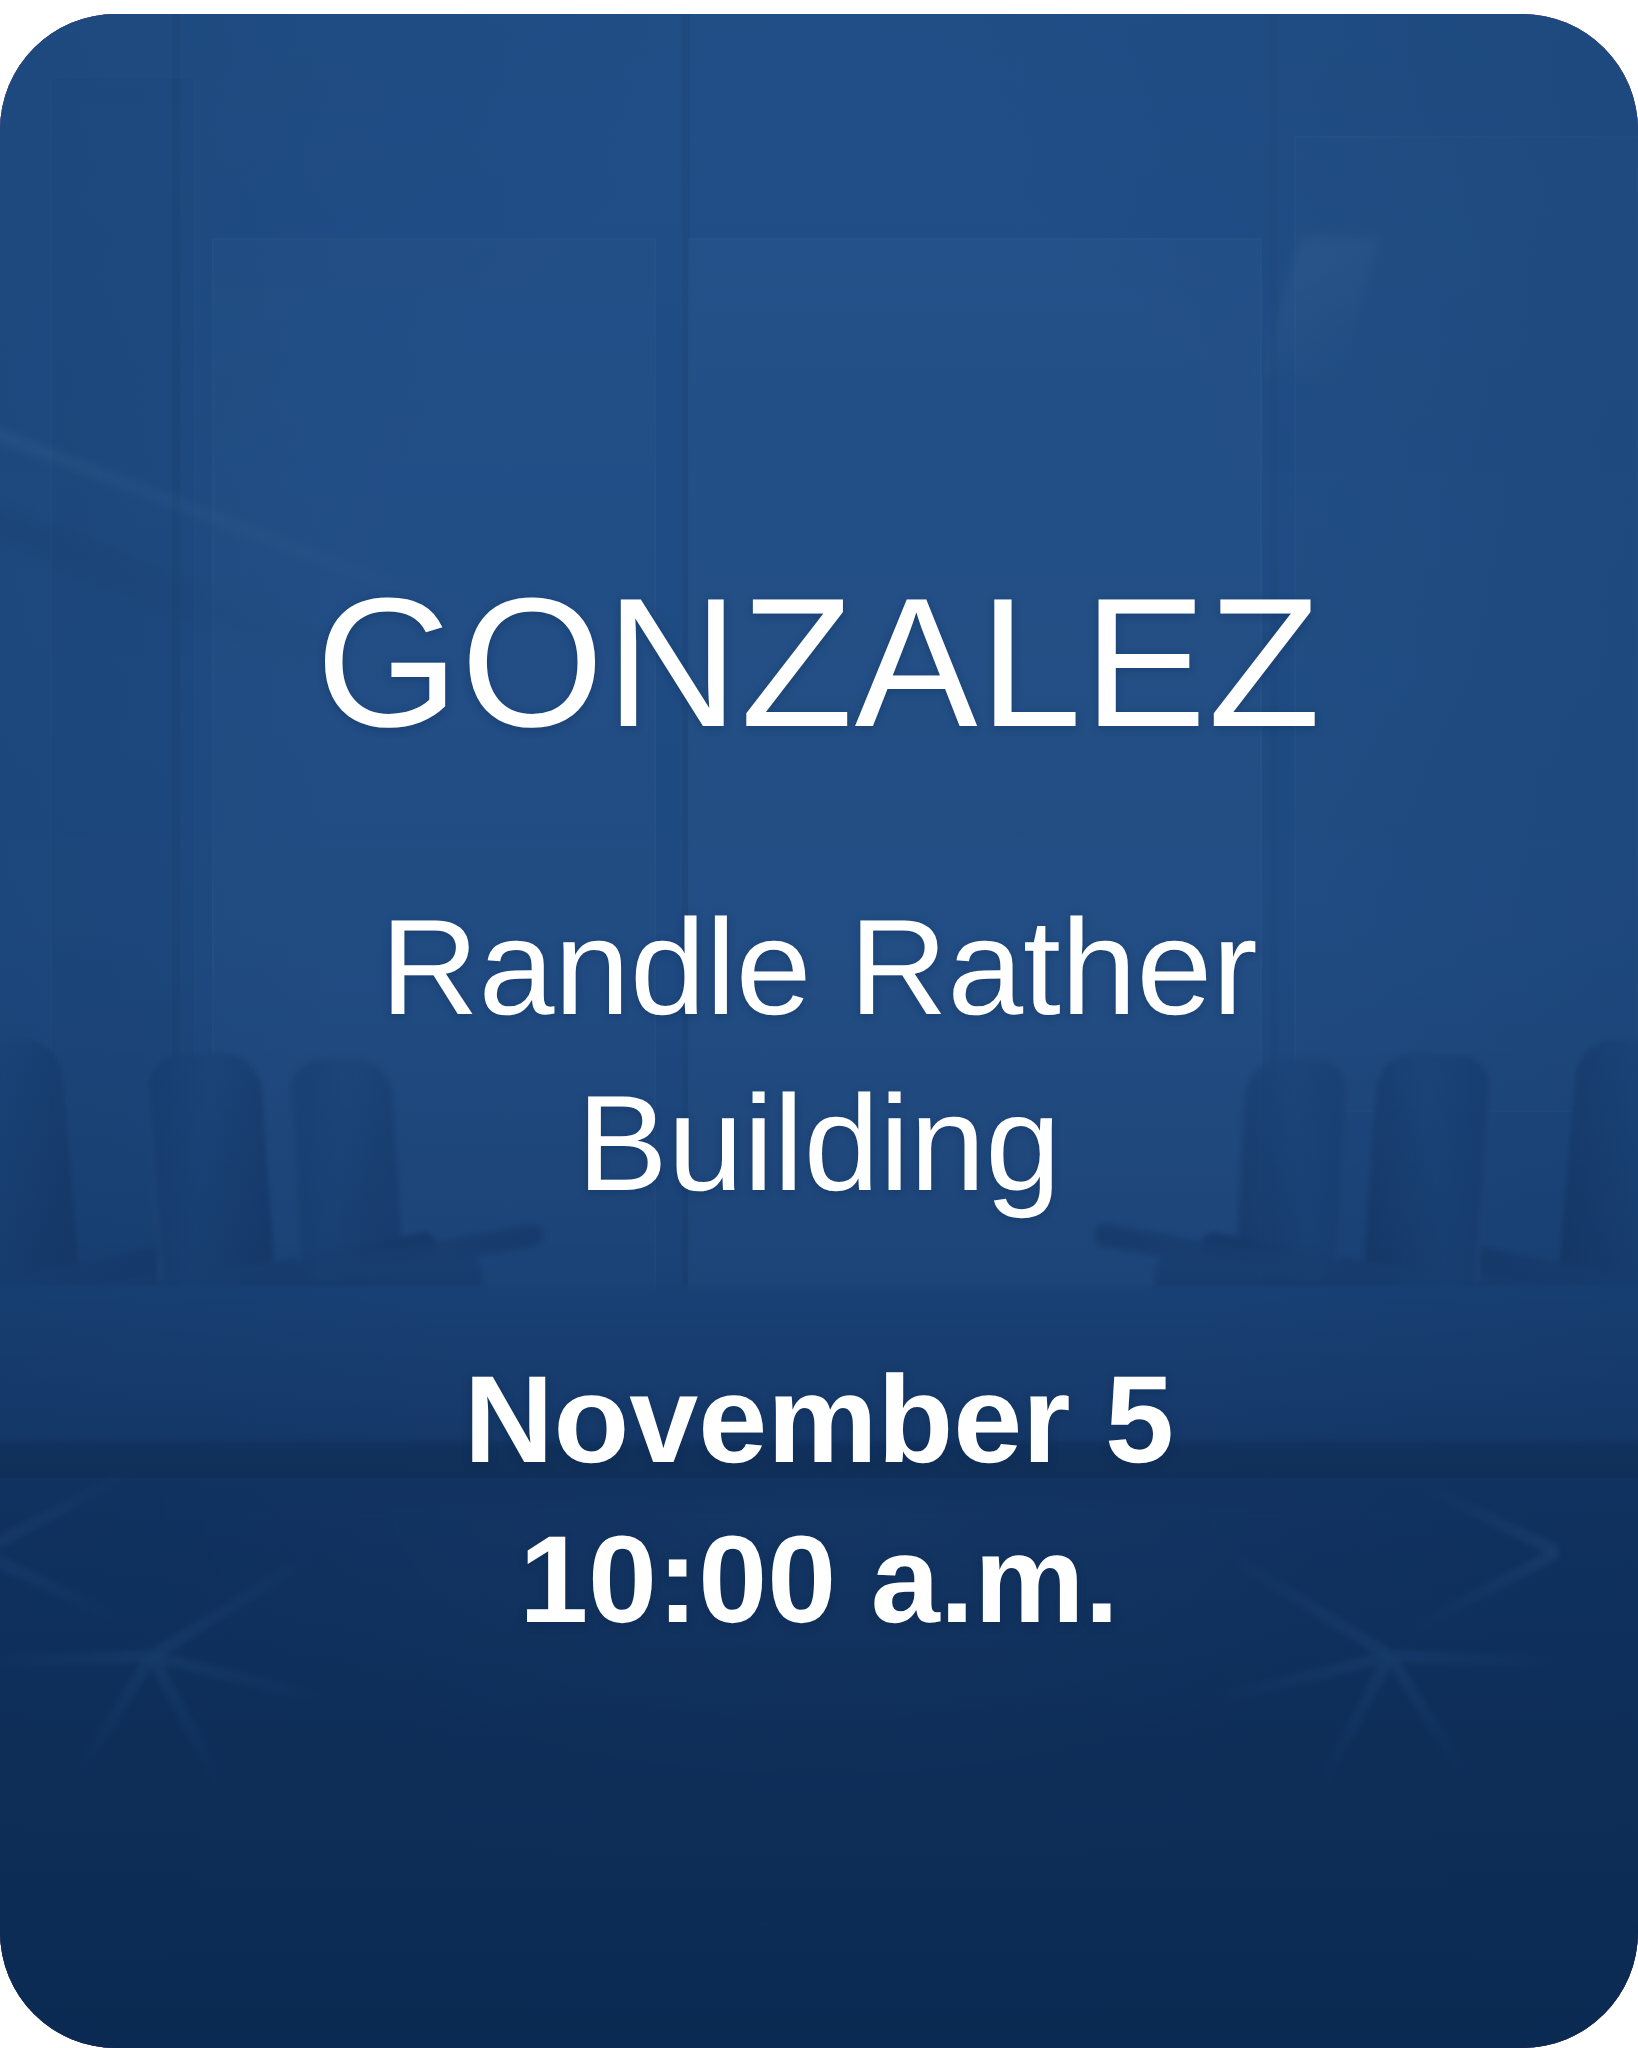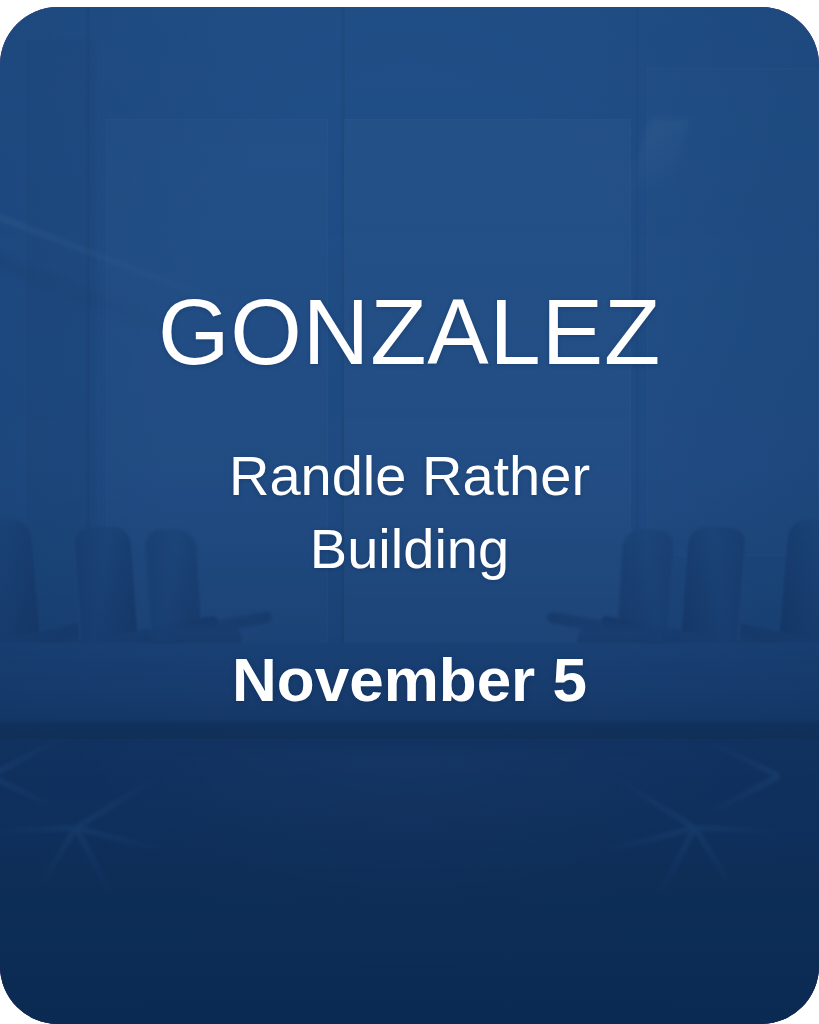--- a/index.html
+++ b/index.html
@@ -183,21 +183,21 @@
     margin-top:279px;
     font-size:92px;
     font-weight:300;
     letter-spacing:.010em;
     line-height:1.0;
     white-space:nowrap;
     text-shadow:0 1px 4px rgba(8,38,72,.30);
   }
   #venue-building{
     margin-top:62px;
-    font-size:56px;
+    font-size:68px;
     font-weight:300;
     line-height:1.30;
     max-width:560px;
     text-shadow:0 1px 4px rgba(8,38,72,.30);
   }
   #event-datetime{
     margin-top:54px;
     font-size:62px;
     font-weight:700;
     line-height:1.30;
@@ -292,16 +292,17 @@
   </div>
 
   <div class="content">
 
     <div id="venue-name">GONZALEZ</div>
 
     <div id="venue-building">Randle Rather Building</div>
 
     <div id="event-datetime">
       <span class="dt-line">November 5</span>
+      <span class="dt-line">10:00 a.m.</span>
     </div>
 
   </div>
 </div>
 
 </body></html>

